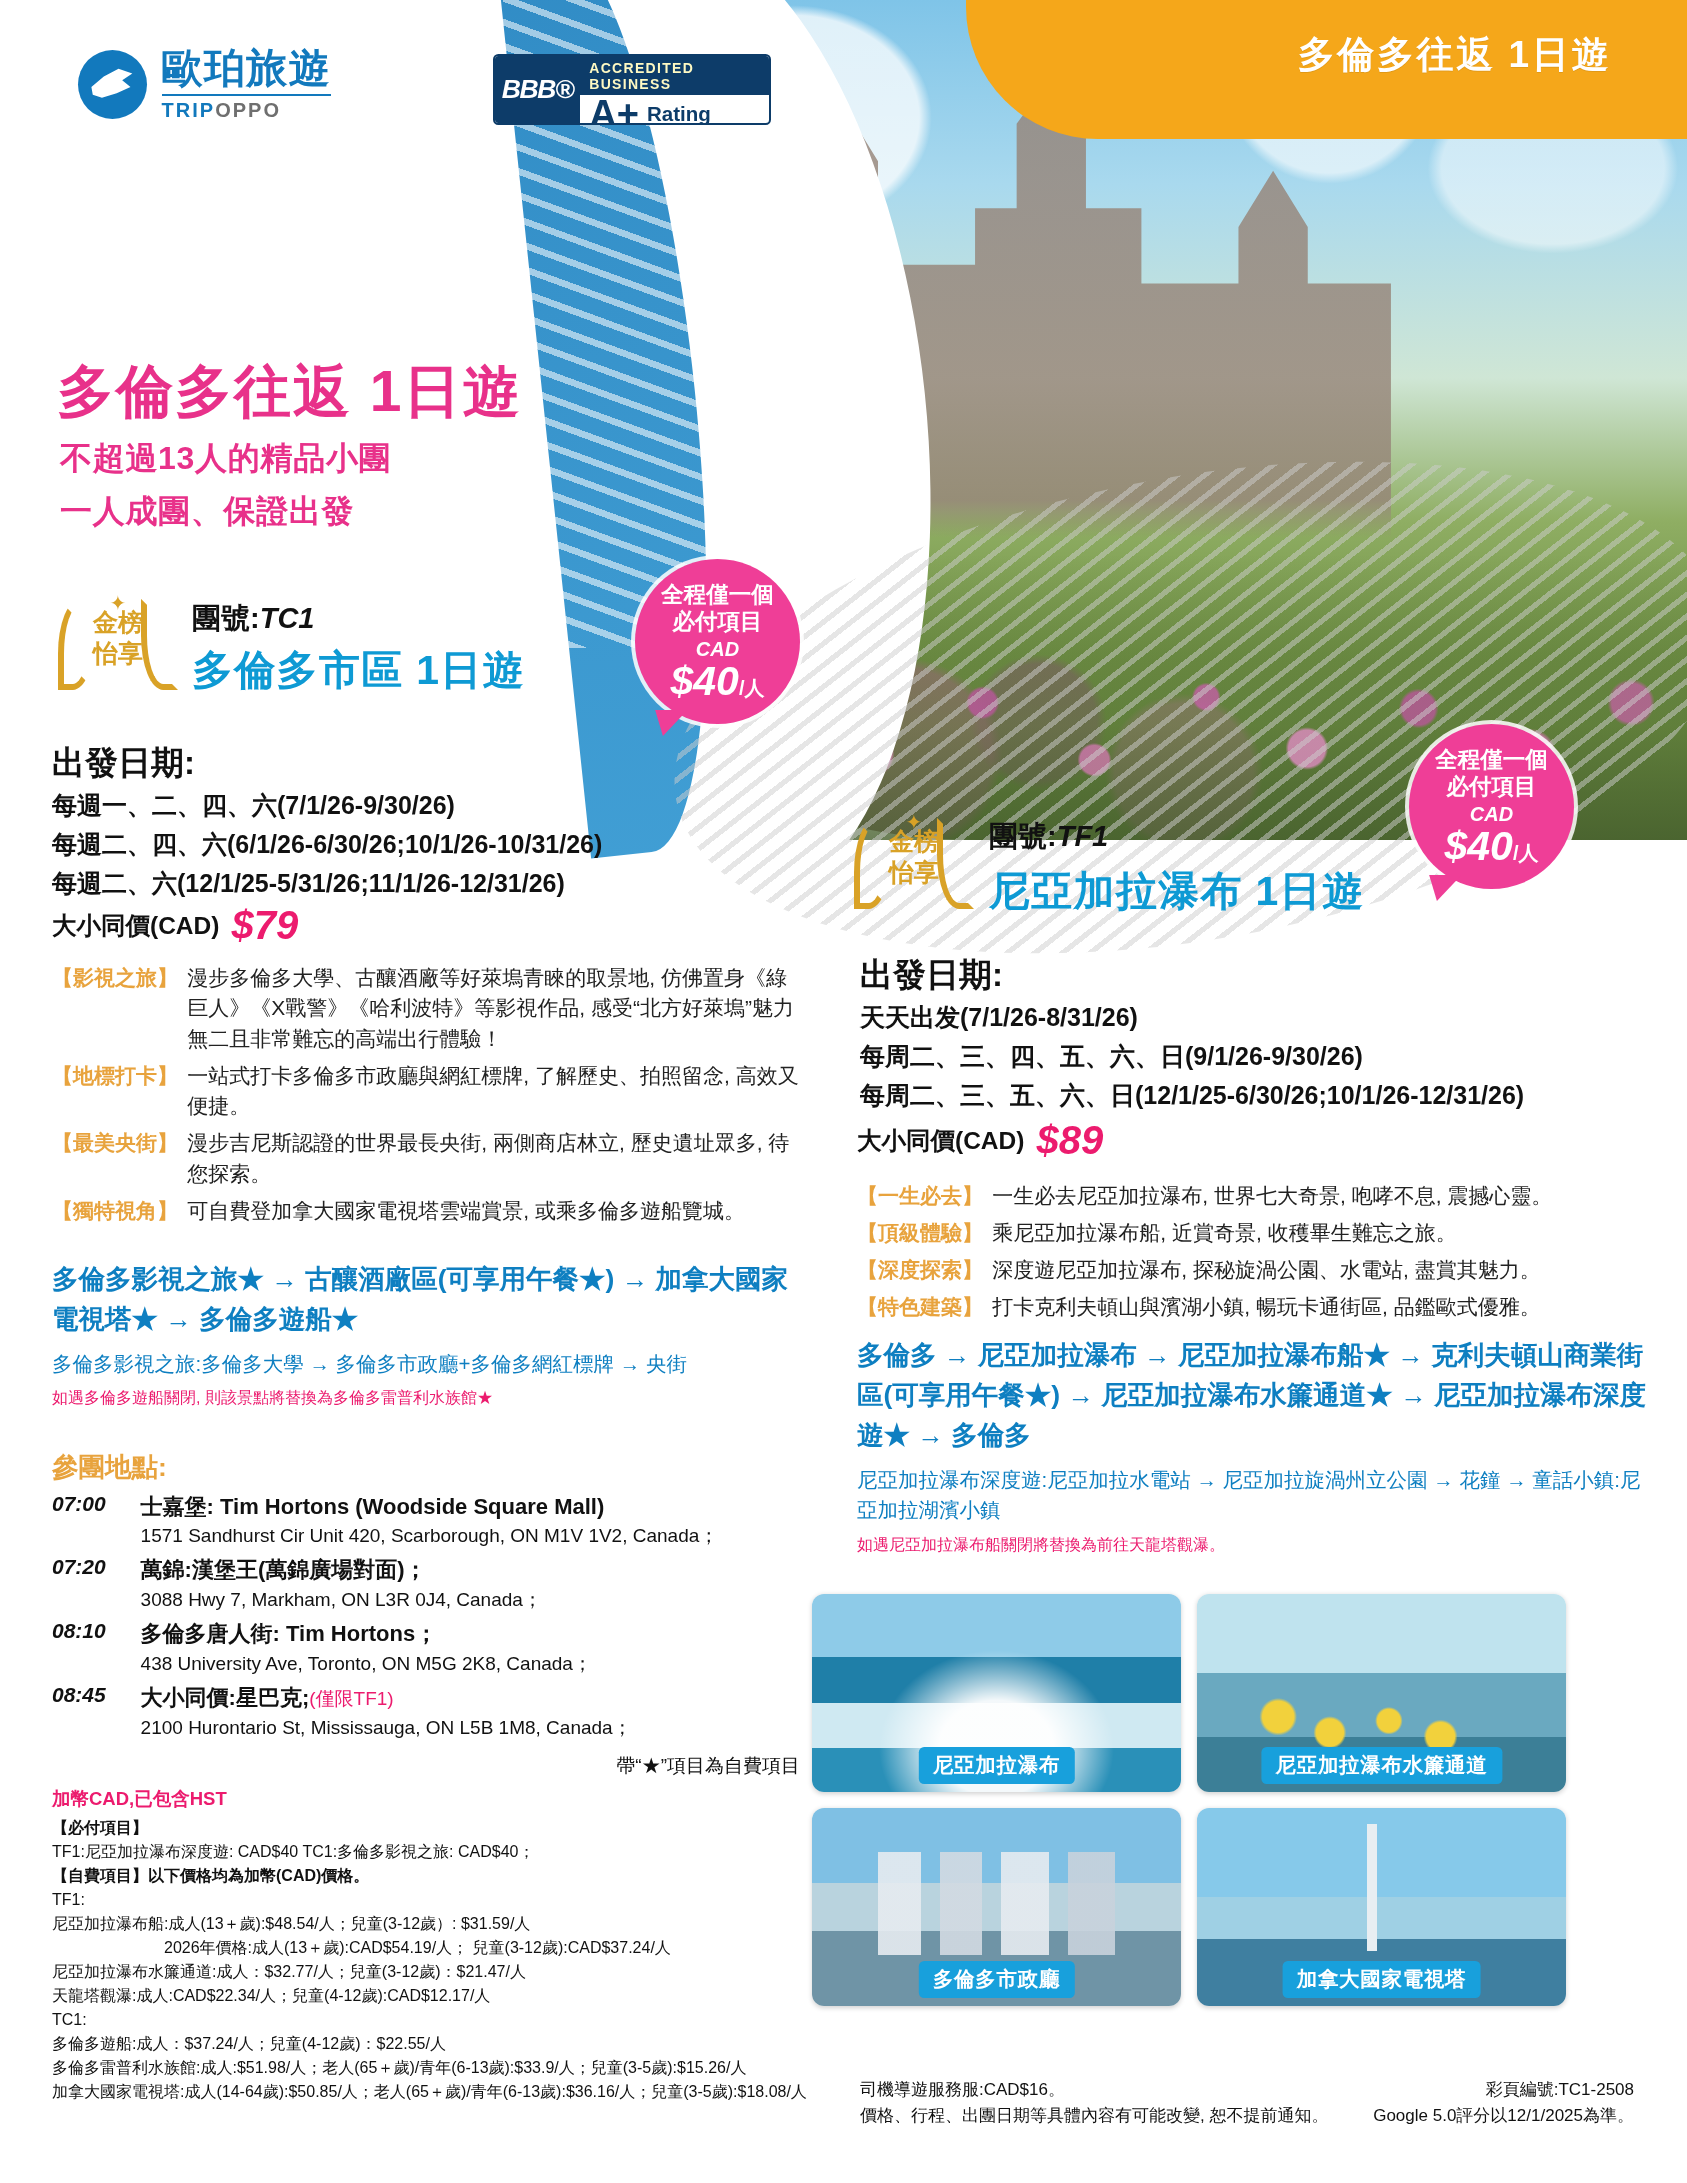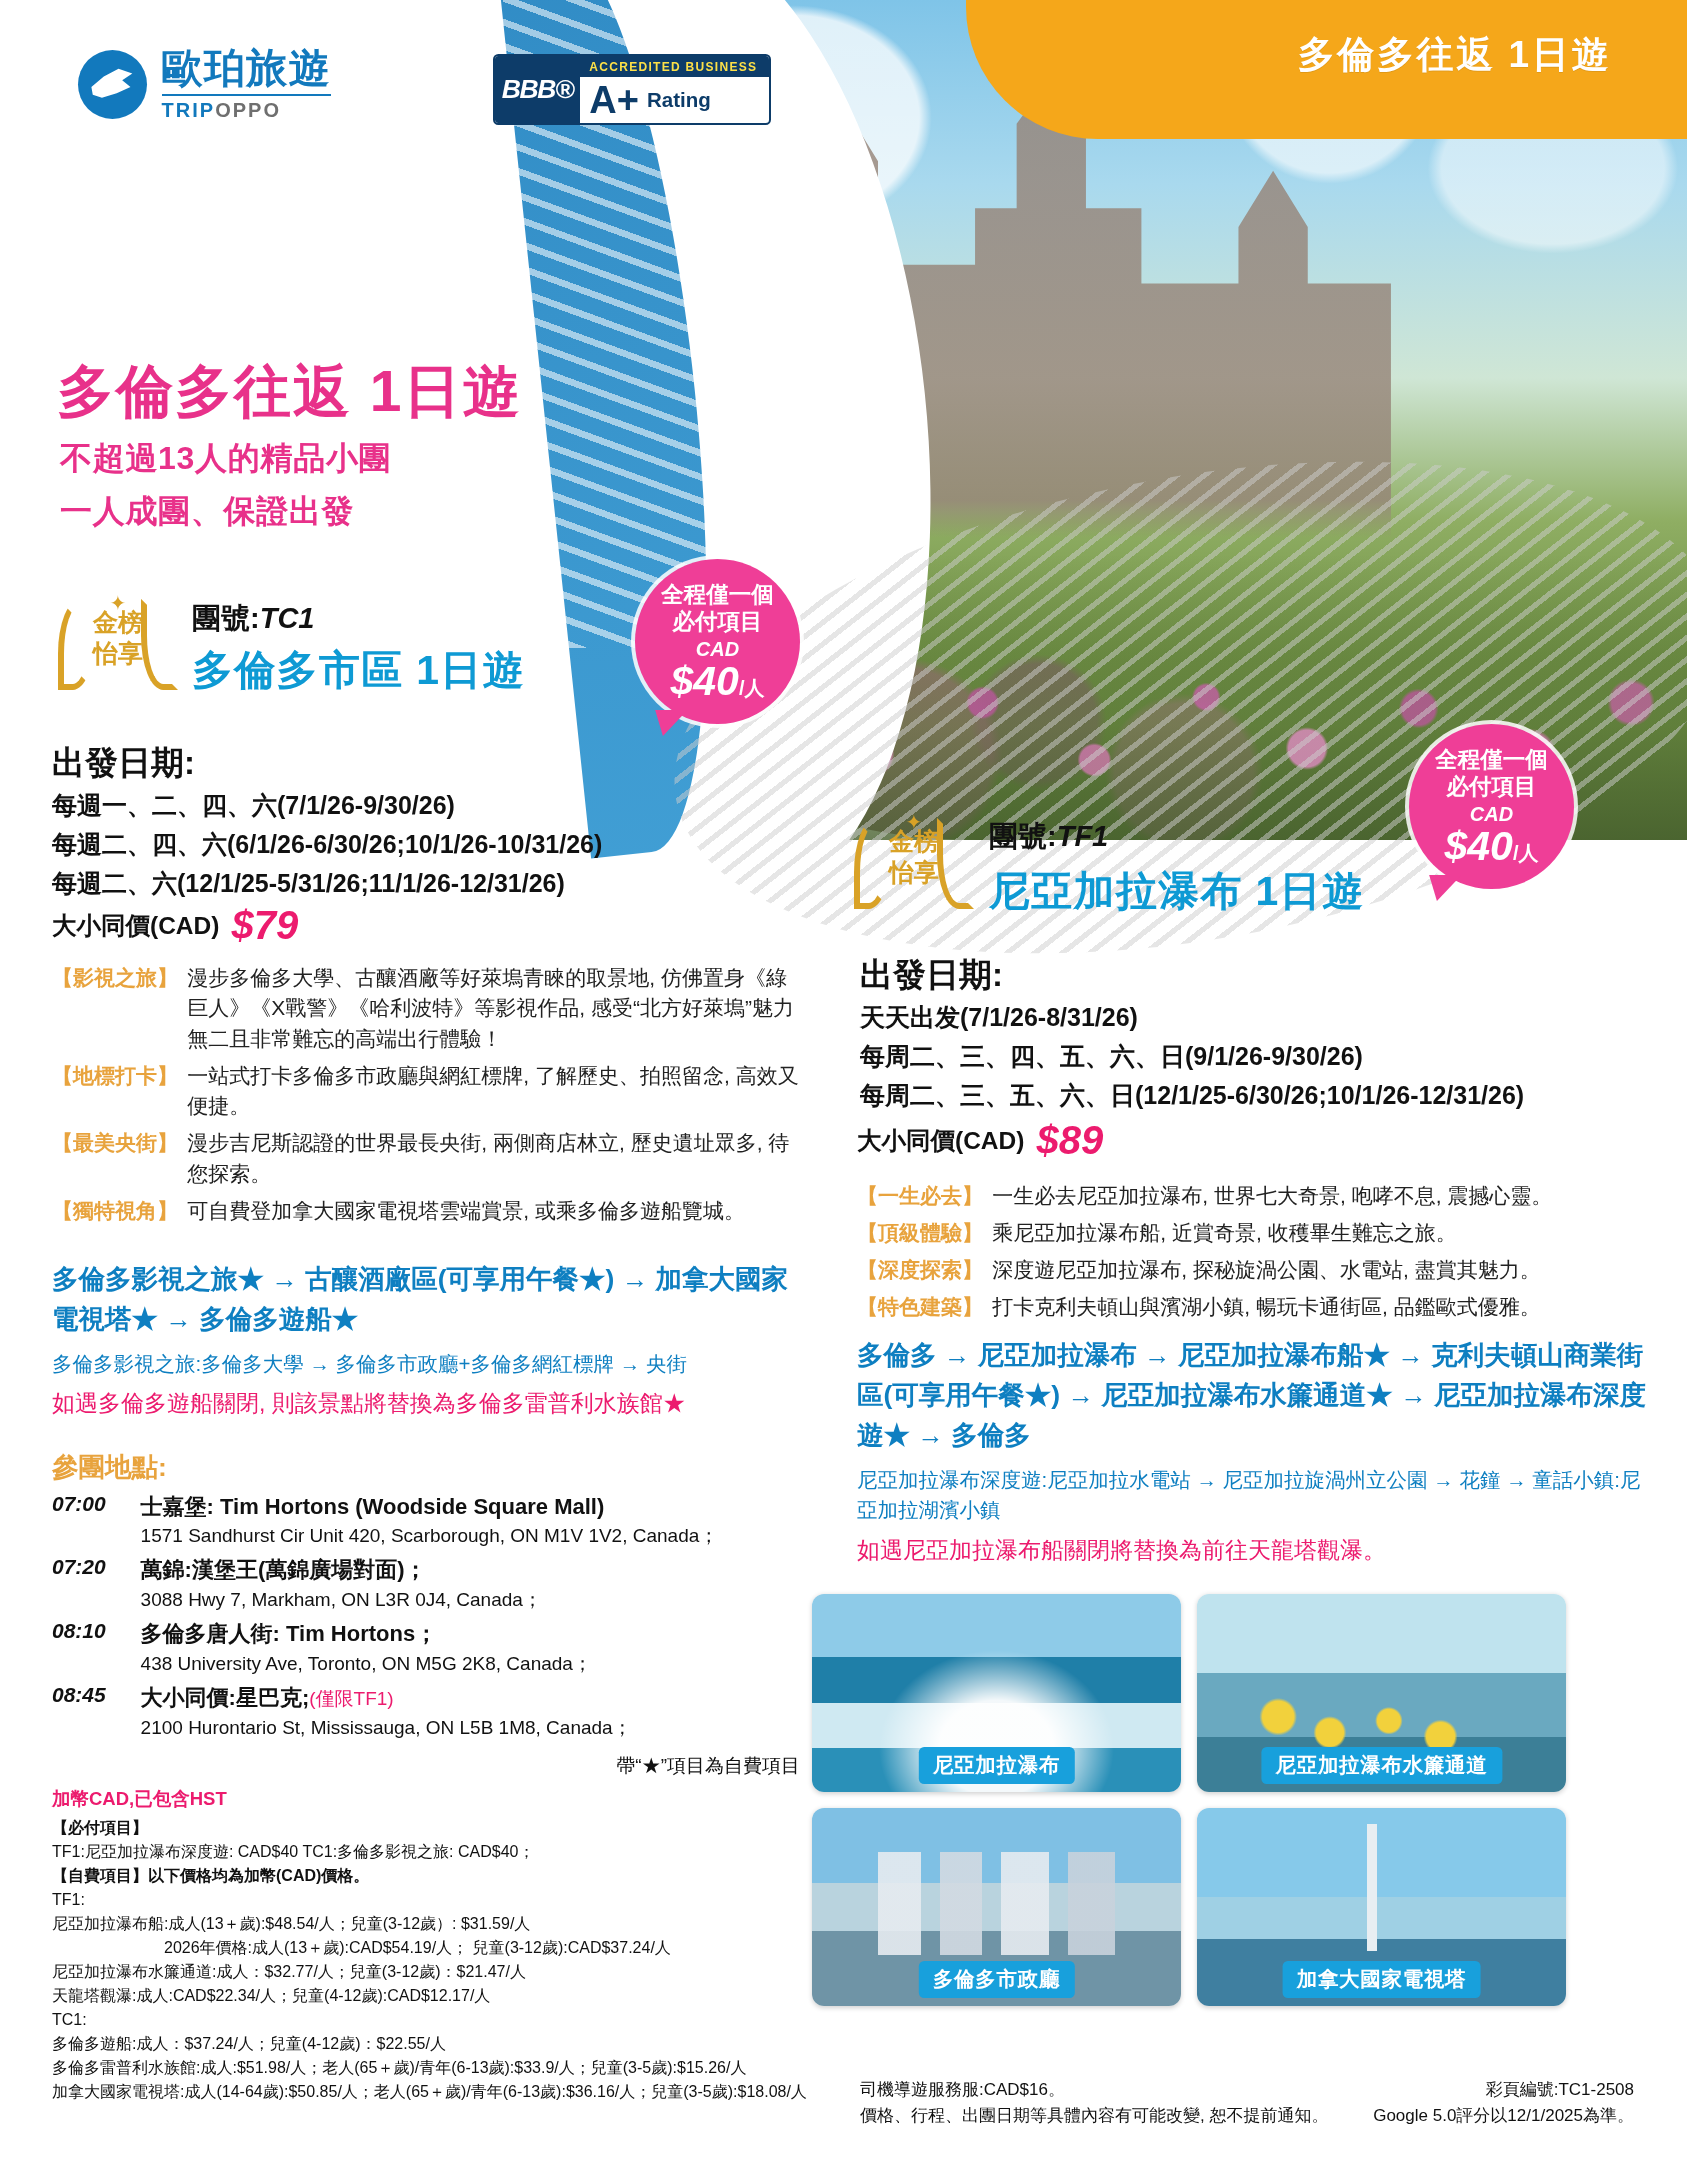--- a/index.html
+++ b/index.html
@@ -98,21 +98,21 @@
   .logo-text-en .oppo{ color:#6f6f6f; }
   .logo-rule{ border-top:2px solid #1279bd; margin:5.3px 0 2.6px; }
 
   .bbb{
     position:absolute; left:493px; top:54px; width:278px; height:71px; z-index:20;
     border:2.6px solid #0d3c69; border-radius:5.3px; background:#ffffff; display:flex; overflow:hidden;
   }
   .bbb-left{ width:85px; background:#0d3c69; color:#fff; display:flex; align-items:center; justify-content:center;
     font-size:26.5px; font-weight:bold; font-style:italic; letter-spacing:-1.3px;}
   .bbb-right{ flex:1; display:flex; flex-direction:column; }
-  .bbb-top{ background:#0d3c69; color:#fde047; font-size:12px; font-weight:bold; letter-spacing:1.3px; padding:4px 0 3.3px 9.3px;}
+  .bbb-top{ background:#0d3c69; color:#fef9c3; font-size:14px; font-weight:bold; letter-spacing:1.3px; padding:4px 0 3.3px 9.3px;}
   .bbb-bot{ flex:1; display:flex; align-items:center; gap:8px; padding-left:9.3px; }
   .bbb-a{ font-size:38px; font-weight:bold; color:#0d3c69; line-height:1; }
   .bbb-rating{ font-size:20.5px; font-weight:bold; color:#0d3c69; }
 
   
   .hero-title{ position:absolute; left:57px; top:354px; font-size:57px; font-weight:bold; color:#e8318a; letter-spacing:2px; z-index:20;}
   .hero-sub1{ position:absolute; left:60px; top:437px; font-size:32px; font-weight:bold; color:#e8318a; letter-spacing:0.7px; z-index:20;}
   .hero-sub2{ position:absolute; left:60px; top:490px; font-size:32px; font-weight:bold; color:#e8318a; letter-spacing:0.7px; z-index:20;}
 
   
@@ -157,21 +157,21 @@
   .priceline{ display:flex; align-items:center; gap:12px; }
   .priceline .small{ font-size:24.5px; font-weight:bold; color:#111;}
   .priceline .big{ font-size:40px; font-weight:bold; font-style:italic; color:#ec1b6e;}
 
   .feat{ display:flex; gap:9.3px; margin-bottom:6.6px; }
   .feat .tag{ color:#e8a33d; font-size:21px; font-weight:bold; white-space:nowrap; line-height:1.45;}
   .feat .txt{ color:#222; font-size:21px; line-height:1.45; }
 
   .route{ font-size:26.5px; font-weight:bold; color:#0e7fc1; line-height:1.5; }
   .route-sub{ font-size:20.5px; color:#0e7fc1; line-height:1.5; }
-  .route-note{ font-size:23px; color:#ec1b6e; line-height:1.5; }
+  .route-note{ font-size:16px; color:#ec1b6e; line-height:1.5; }
 
   .join-title{ font-size:26.5px; font-weight:bold; color:#e8a33d; }
   .stop{ display:flex; gap:14.6px; margin-top:6.6px; }
   .stop .t{ font-size:21px; font-weight:bold; font-style:italic; color:#111; width:74px; flex:none;}
   .stop .d .n{ font-size:22px; color:#111; font-weight:bold;}
   .stop .d .n .pink{ color:#ec1b6e; font-weight:normal; font-size:19px;}
   .stop .d .a{ font-size:19px; color:#111; margin-top:1.3px;}
   .star-note{ font-size:19px; color:#111; text-align:right; }
 
   .fine-title{ font-size:18.5px; font-weight:bold; color:#ec1b6e; }

